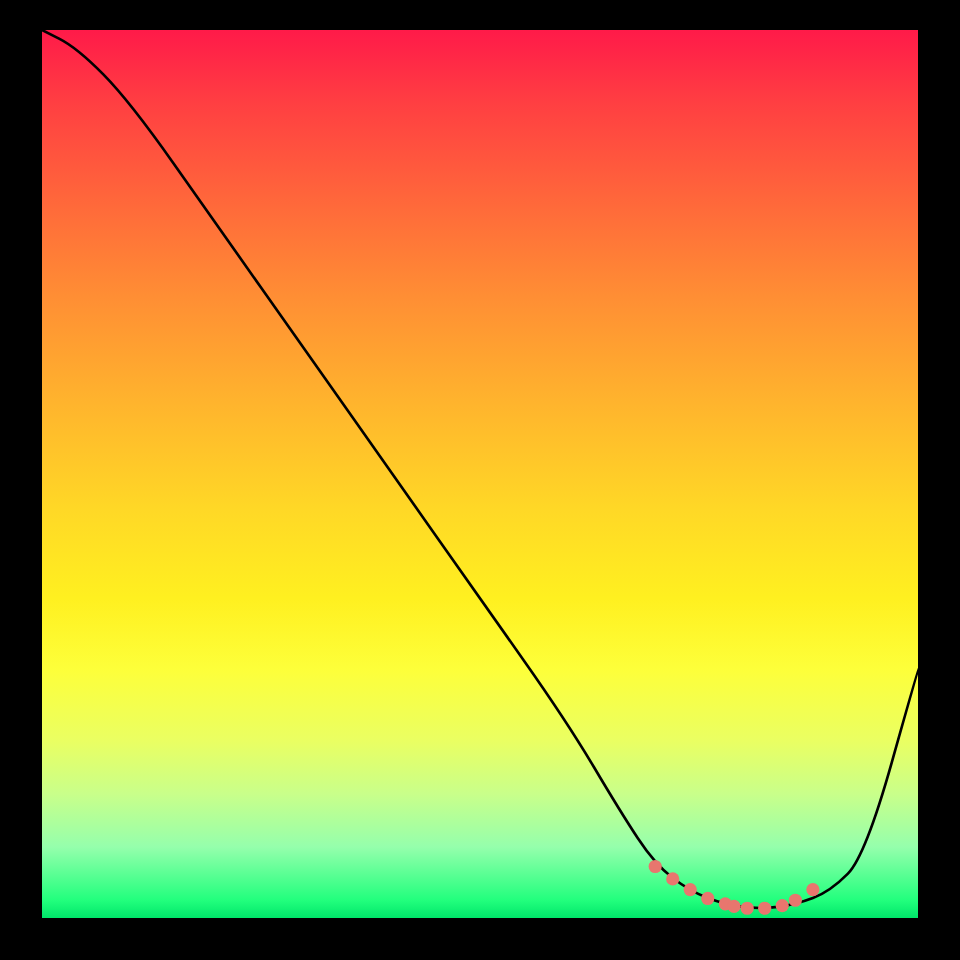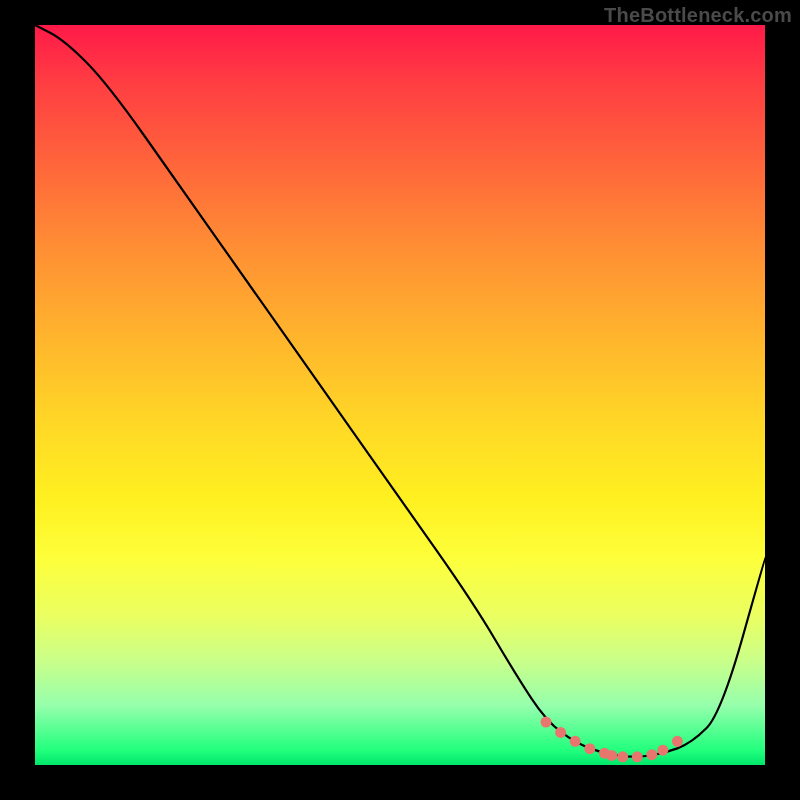--- a/index.html
+++ b/index.html
@@ -61,21 +61,20 @@
     inset: 0;
     width: 100%;
     height: 100%;
   }
 </style>
 </head>
 <body>
 
 <div class="frame">
 
-  <div class="watermark">TheBottleneck.com</div>
 
   <div class="plot-area">
     <div class="gradient-bg"></div>
     <svg class="curves" viewBox="0 0 730 740" preserveAspectRatio="none">
       <g>
         <path id="curvePath" fill="none" stroke="#000" stroke-width="2.2" stroke-linecap="round" stroke-linejoin="round" d="M 0.00 0.00 Q 0.00 0.00 14.60 7.40 Q 29.20 14.80 51.10 37.00 Q 73.00 59.20 109.50 111.00 Q 146.00 162.80 182.50 214.60 Q 219.00 266.40 255.50 318.20 Q 292.00 370.00 328.50 421.80 Q 365.00 473.60 401.50 525.40 Q 438.00 577.20 459.90 614.20 Q 481.80 651.20 496.40 673.40 Q 511.00 695.60 525.60 706.70 Q 540.20 717.80 554.80 723.35 Q 569.40 728.90 584.00 730.75 Q 598.60 732.60 613.20 730.75 Q 627.80 728.90 642.40 723.35 Q 657.00 717.80 671.60 703.00 Q 686.20 688.20 708.10 610.50 T 730.00 532.80"></path>
       </g>
       <g id="dotsGroup">
           <circle cx="511.00" cy="697.08" r="5.5" fill="#e8766e"></circle>
           <circle cx="525.60" cy="707.44" r="5.5" fill="#e8766e"></circle>

